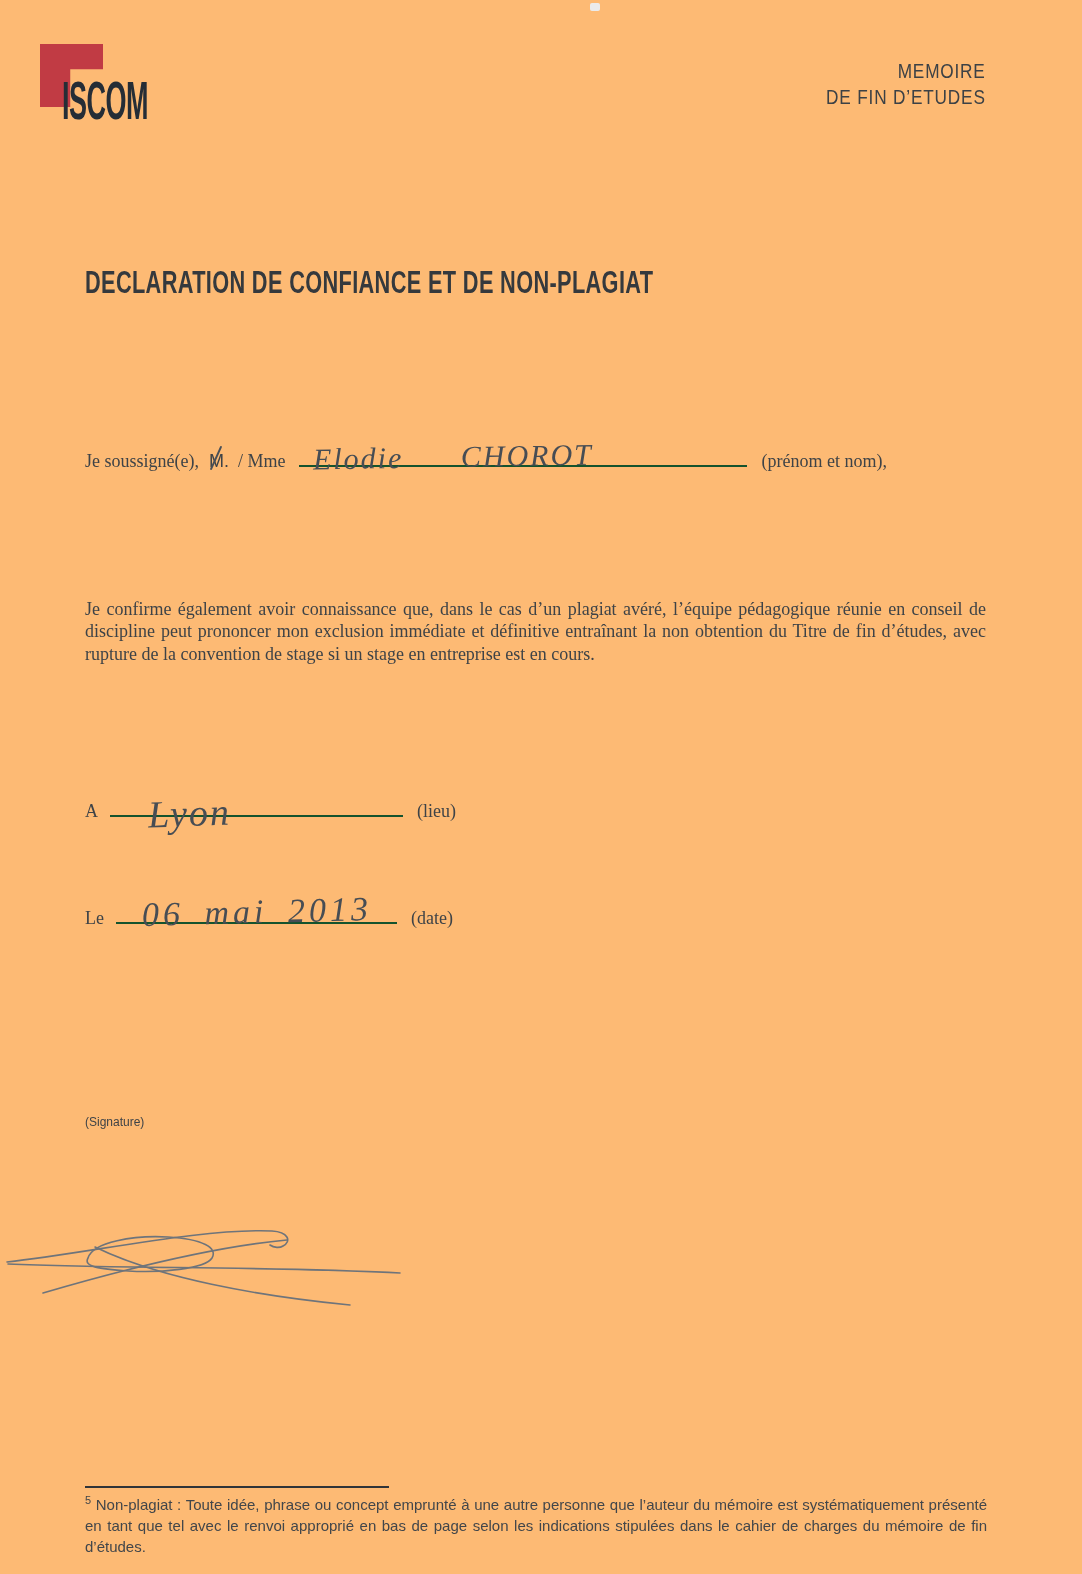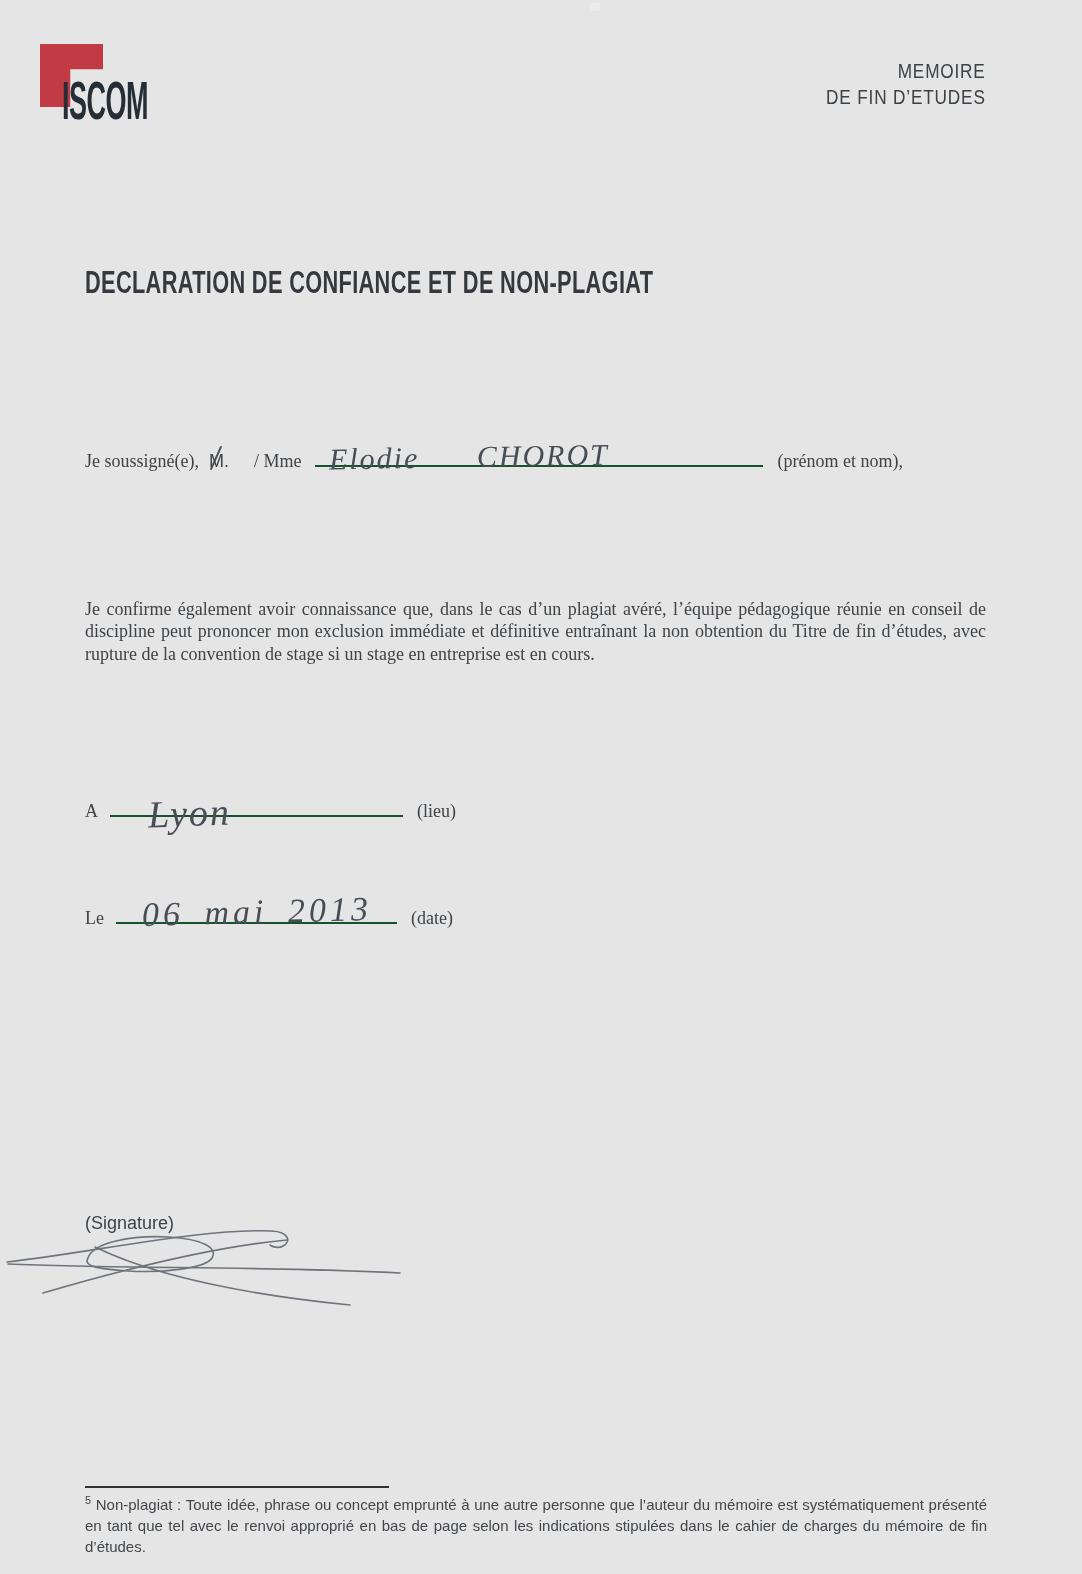--- a/index.html
+++ b/index.html
@@ -1,21 +1,21 @@
 <!DOCTYPE html>
 <html><head>
 <meta charset="utf-8">
 <style>
   * { margin: 0; padding: 0; box-sizing: border-box; }
   html, body { background: #9a9a9a; }
   .page {
     position: relative;
     width: 1082px;
     height: 1574px;
-    background: #e5e5e5;
+    background: #fdba74;
     overflow: hidden;
     font-family: "Liberation Sans", "DejaVu Sans", sans-serif;
     color: #3e4347;
   }
   .scan-artifact {
     position: absolute;
     left: 590px; top: 3px;
     width: 10px; height: 8px;
     background: #ebebeb;
     border-radius: 2px;
@@ -90,21 +90,21 @@
   }
   .m-wrap { display: inline-block; position: relative; margin-left: 5px; }
   .m-strike {
     position: absolute;
     left: 6px; top: -4px;
     width: 2px; height: 26px;
     background: #4a5057;
     border-radius: 1px;
     transform: rotate(24deg);
   }
-  .mme-lbl { margin-left: 20px; text-align: right; }
+  .mme-lbl { margin-left: 4px; text-align: right; }
   .row-name { top: 449px; }
   .name-line { width: 448px; margin-left: 8px; }
   .name-hand {
     left: 14px; bottom: -4px;
     font-size: 30px;
     letter-spacing: 2px;
     transform: rotate(-1deg);
   }
   .hand-gap { margin-left: 48px; }
   .name-hint { margin-left: 10px; }
@@ -132,21 +132,21 @@
   .row-date { top: 906px; }
   .date-line { width: 281px; margin-left: 7px; }
   .date-hand {
     left: 26px; bottom: -2px;
     font-size: 34px;
     letter-spacing: 4px;
     word-spacing: 8px;
     transform: rotate(-1.5deg);
   }
   .hint { margin-left: 9px; }
-  .sig-label { position: absolute; left: 85px; top: 1213px; font-size: 18px; }
+  .sig-label { position: absolute; left: 85px; top: 1115px; font-size: 12px; }
   .signature-svg { position: absolute; left: 0; top: 1222px; }
   
   .fn-rule {
     position: absolute;
     left: 85px; top: 1486px;
     width: 304px; height: 2px;
     background: #303438;
   }
   .footnote {
     position: absolute;

